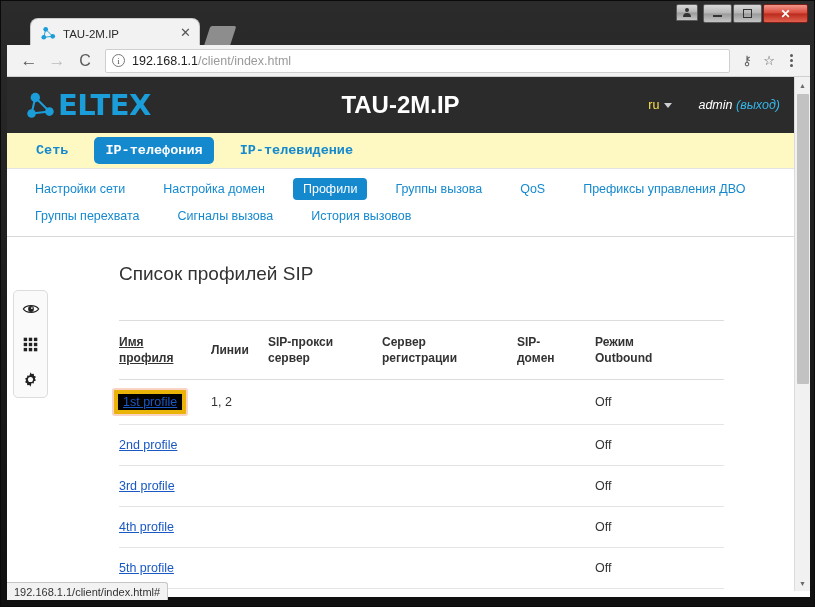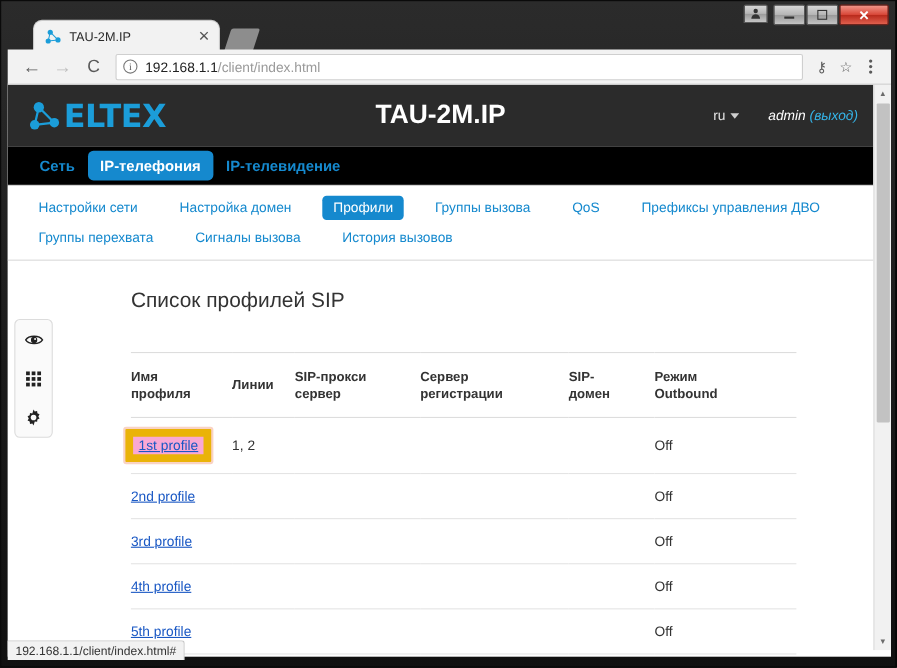--- a/index.html
+++ b/index.html
@@ -139,34 +139,35 @@
   }
   #dev-title {
     position: absolute; left: 0; right: 0; text-align: center;
     font-size: 24px; font-weight: bold; color: #fff;
     pointer-events: none;
   }
   #hdr-right {
     position: absolute; right: 14px; top: 0; height: 56px;
     display: flex; align-items: center; gap: 26px;
   }
-  .lang { font-size: 12.5px; color: #e5e5e5; display: flex; align-items: center; gap: 5px; }
+  .lang { font-size: 12.5px; color: #fde047; display: flex; align-items: center; gap: 5px; }
   .caret-dn {
     width:0;height:0;border-left:4px solid transparent;border-right:4px solid transparent;
     border-top:5px solid #cfcfcf; display:block;
   }
   .acct { font-size: 12.5px; color: #fff; font-style: italic; }
   .acct a { color: #35b4e8; text-decoration: none; }
 
   
   #nav1 {
-    height: 36px; background: #000000;
-    display: flex; align-items: center; gap: 1px;
+    height: 36px; background: #fef9c3;
+    display: flex; align-items: center; gap: 15px;
     padding-left: 18px;
     border-bottom: 1px solid #e3e3e3;
+    font-family: Liberation Mono, monospace;
   }
   #nav1 .item {
     font-size: 13.5px; font-weight: bold; color: #1589ce;
     padding: 6px 11px; border-radius: 5px; white-space: nowrap;
   }
   #nav1 .item.active { background: #1589ce; color: #fff; }
 
   
   #nav2 {
     padding: 9px 0 9px 18px; background: #fff;
@@ -204,37 +205,37 @@
     padding: 13px 4px 13px 0; vertical-align: middle;
     border-top: 1px solid #ddd; border-bottom: 1px solid #ddd;
     line-height: 1.35;
   }
   table.prof td {
     font-size: 12.5px; color: #333;
     padding: 13px 4px 13px 0; vertical-align: middle;
     border-bottom: 1px solid #e4e4e4;
   }
   table.prof tr:first-child td { border-bottom: 1px solid #e4e4e4; }
-  .c-name  { width: 92px; }
+  .c-name  { width: 92px; text-decoration: underline; }
   .c-lines { width: 57px; }
   .c-proxy { width: 114px; }
   .c-reg   { width: 135px; }
   .c-dom   { width: 78px; }
   .c-out   { width: 129px; }
   .plink {
     color: #1a58c4; font-size: 12.5px;
     text-decoration: underline; white-space: nowrap;
   }
   .hl {
     display: inline-block;
-    border: 7px solid #eab308;
+    border: 4px solid #eab308;
     box-shadow: 0 0 0 2px rgba(232,96,44,0.28);
     padding: 1px 5px; margin: -3px -5px;
     border-radius: 1px;
-    background: #f9a8d4;
+    background: #000000;
   }
 
   
   #pscroll {
     position: absolute; right: 0; top: 0; width: 16px; height: 514px;
     background: #f1f1f1; border-left: 1px solid #dcdcdc;
   }
   #pscroll .arw {
     height: 16px; display: flex; align-items: center; justify-content: center;
     color: #6b6b6b; font-size: 7px;

